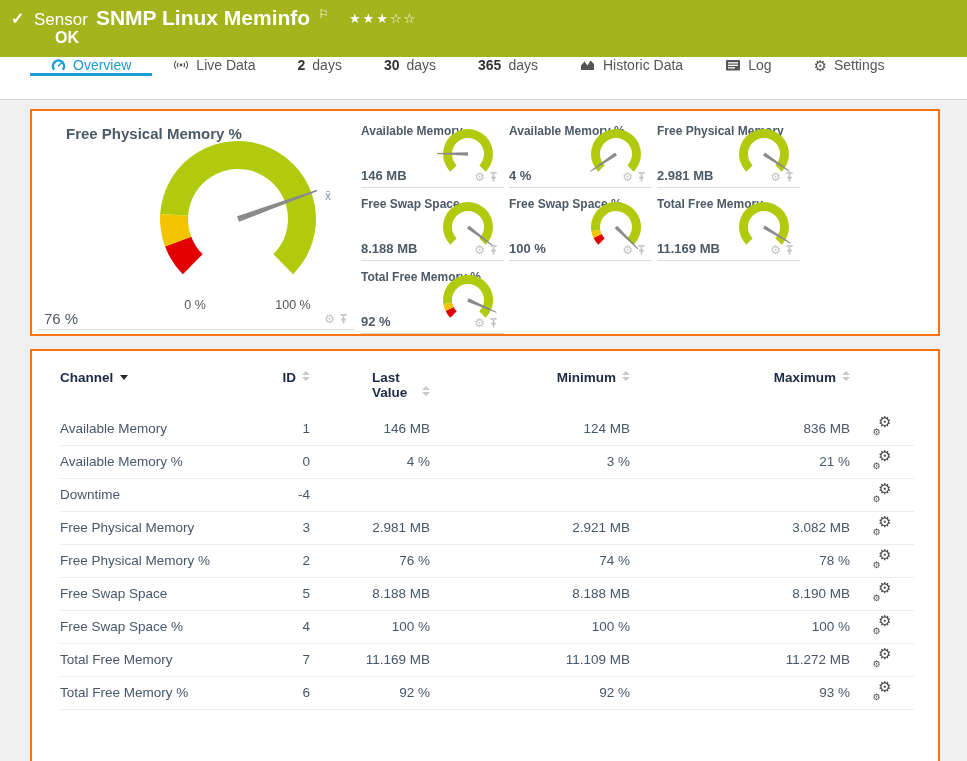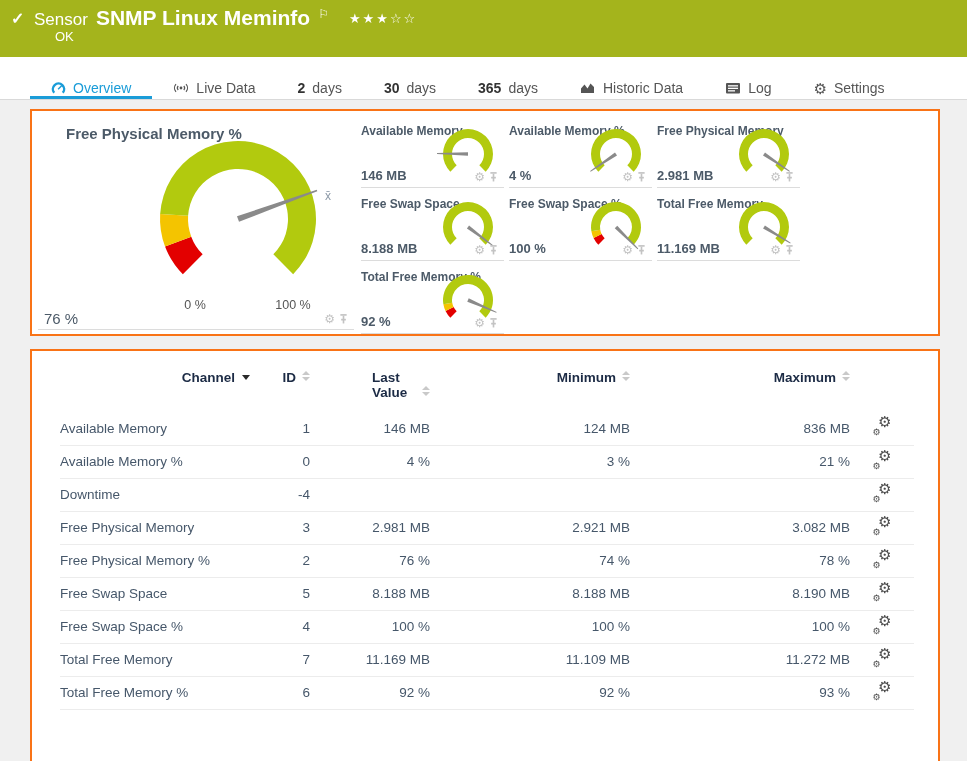--- a/index.html
+++ b/index.html
@@ -7,24 +7,24 @@
   body{font-family:"Liberation Sans",sans-serif;background:#f0f0f0}
 
   
   .topbar{position:relative;height:57px;background:#a4b41c;color:#fff}
   .topbar .check{position:absolute;left:11px;top:9px;font-size:16px;font-weight:bold}
   .tline{position:absolute;left:34px;top:6px;display:flex;align-items:baseline;gap:8px}
   .kind{font-size:17px}
   .sname{font-size:21px;font-weight:bold}
   .flag{font-size:12px;align-self:flex-start;margin-top:1px;opacity:.95}
   .stars{font-size:13px;letter-spacing:2px;margin-left:12px;align-self:center}
-  .status{position:absolute;left:55px;top:29px;font-weight:normal;font-size:13px}
-
-  
-  .tabs{height:43px;background:#fff;border-bottom:1px solid #d9d9d9;display:flex;align-items:flex-end;padding-left:30px;font-size:14px;color:#555}
+  .status{position:absolute;left:55px;top:29px;font-weight:bold;font-size:16px}
+
+  
+  .tabs{height:43px;background:#fff;border-bottom:1px solid #d9d9d9;display:flex;align-items:flex-start;padding-left:30px;font-size:14px;color:#555}
   .tab{display:flex;align-items:center;gap:7px;padding:0 21px;cursor:pointer;border-bottom:3px solid transparent}
   .tab.active{color:#1a9cd8;border-bottom-color:#1a9cd8}
   .tab .num{font-weight:bold;color:#333}
   .tab svg{flex:0 0 auto}
   .gearglyph{font-size:15px;line-height:15px;color:#555}
 
   
   .content{padding:9px 27px 0 30px}
   .panel{background:#fff;border:2px solid #f97316}
 
@@ -41,21 +41,21 @@
   .sgrid{flex:1;display:flex;flex-wrap:wrap;align-content:flex-start;padding:6px 0 0 7px;column-gap:5px}
   .scell{width:143px;height:71px;position:relative;border-bottom:1px solid #dcdcdc;margin-bottom:2px}
   .stitle{font-size:12px;font-weight:bold;color:#4c5a68;padding-top:7px;white-space:nowrap}
   .ssvg{position:absolute;right:5px;top:7px;overflow:visible}
   .sval{position:absolute;left:0;bottom:4px;font-size:13px;font-weight:bold;color:#4c5a68}
 
   
   .tpanel{margin-top:13px;height:415px;border-bottom:none;padding:13px 28px 0}
   table{width:100%;border-collapse:collapse;font-size:13.5px;color:#46576a;table-layout:fixed}
   th{color:#1c2b45;font-weight:bold;text-align:right;vertical-align:top;padding:6px 0 12px;cursor:pointer}
-  th.c-channel{text-align:right}
+  th.c-channel{text-align:left}
   th .wrap{display:inline-block;max-width:44px;text-align:left;vertical-align:bottom}
   td{padding:0;height:33px;border-bottom:1px solid #ececec;text-align:right}
   td.c-channel{text-align:left}
   th.c-icon,td.c-icon{text-align:center}
   .sort{display:inline-block;margin-left:6px;vertical-align:1px}
   .sort i{display:block;width:0;height:0;border-left:4px solid transparent;border-right:4px solid transparent}
   .sort .up{border-bottom:4px solid #c9c9c9;margin-bottom:2px}
   .sort .dn{border-top:4px solid #c9c9c9}
   .caret{display:inline-block;width:0;height:0;border-left:4px solid transparent;border-right:4px solid transparent;border-top:5px solid #2a2a2a;margin-left:7px;vertical-align:2px}
   .chset{position:relative;display:inline-block;width:19px;height:17px;color:#4d4d4d;cursor:pointer}

